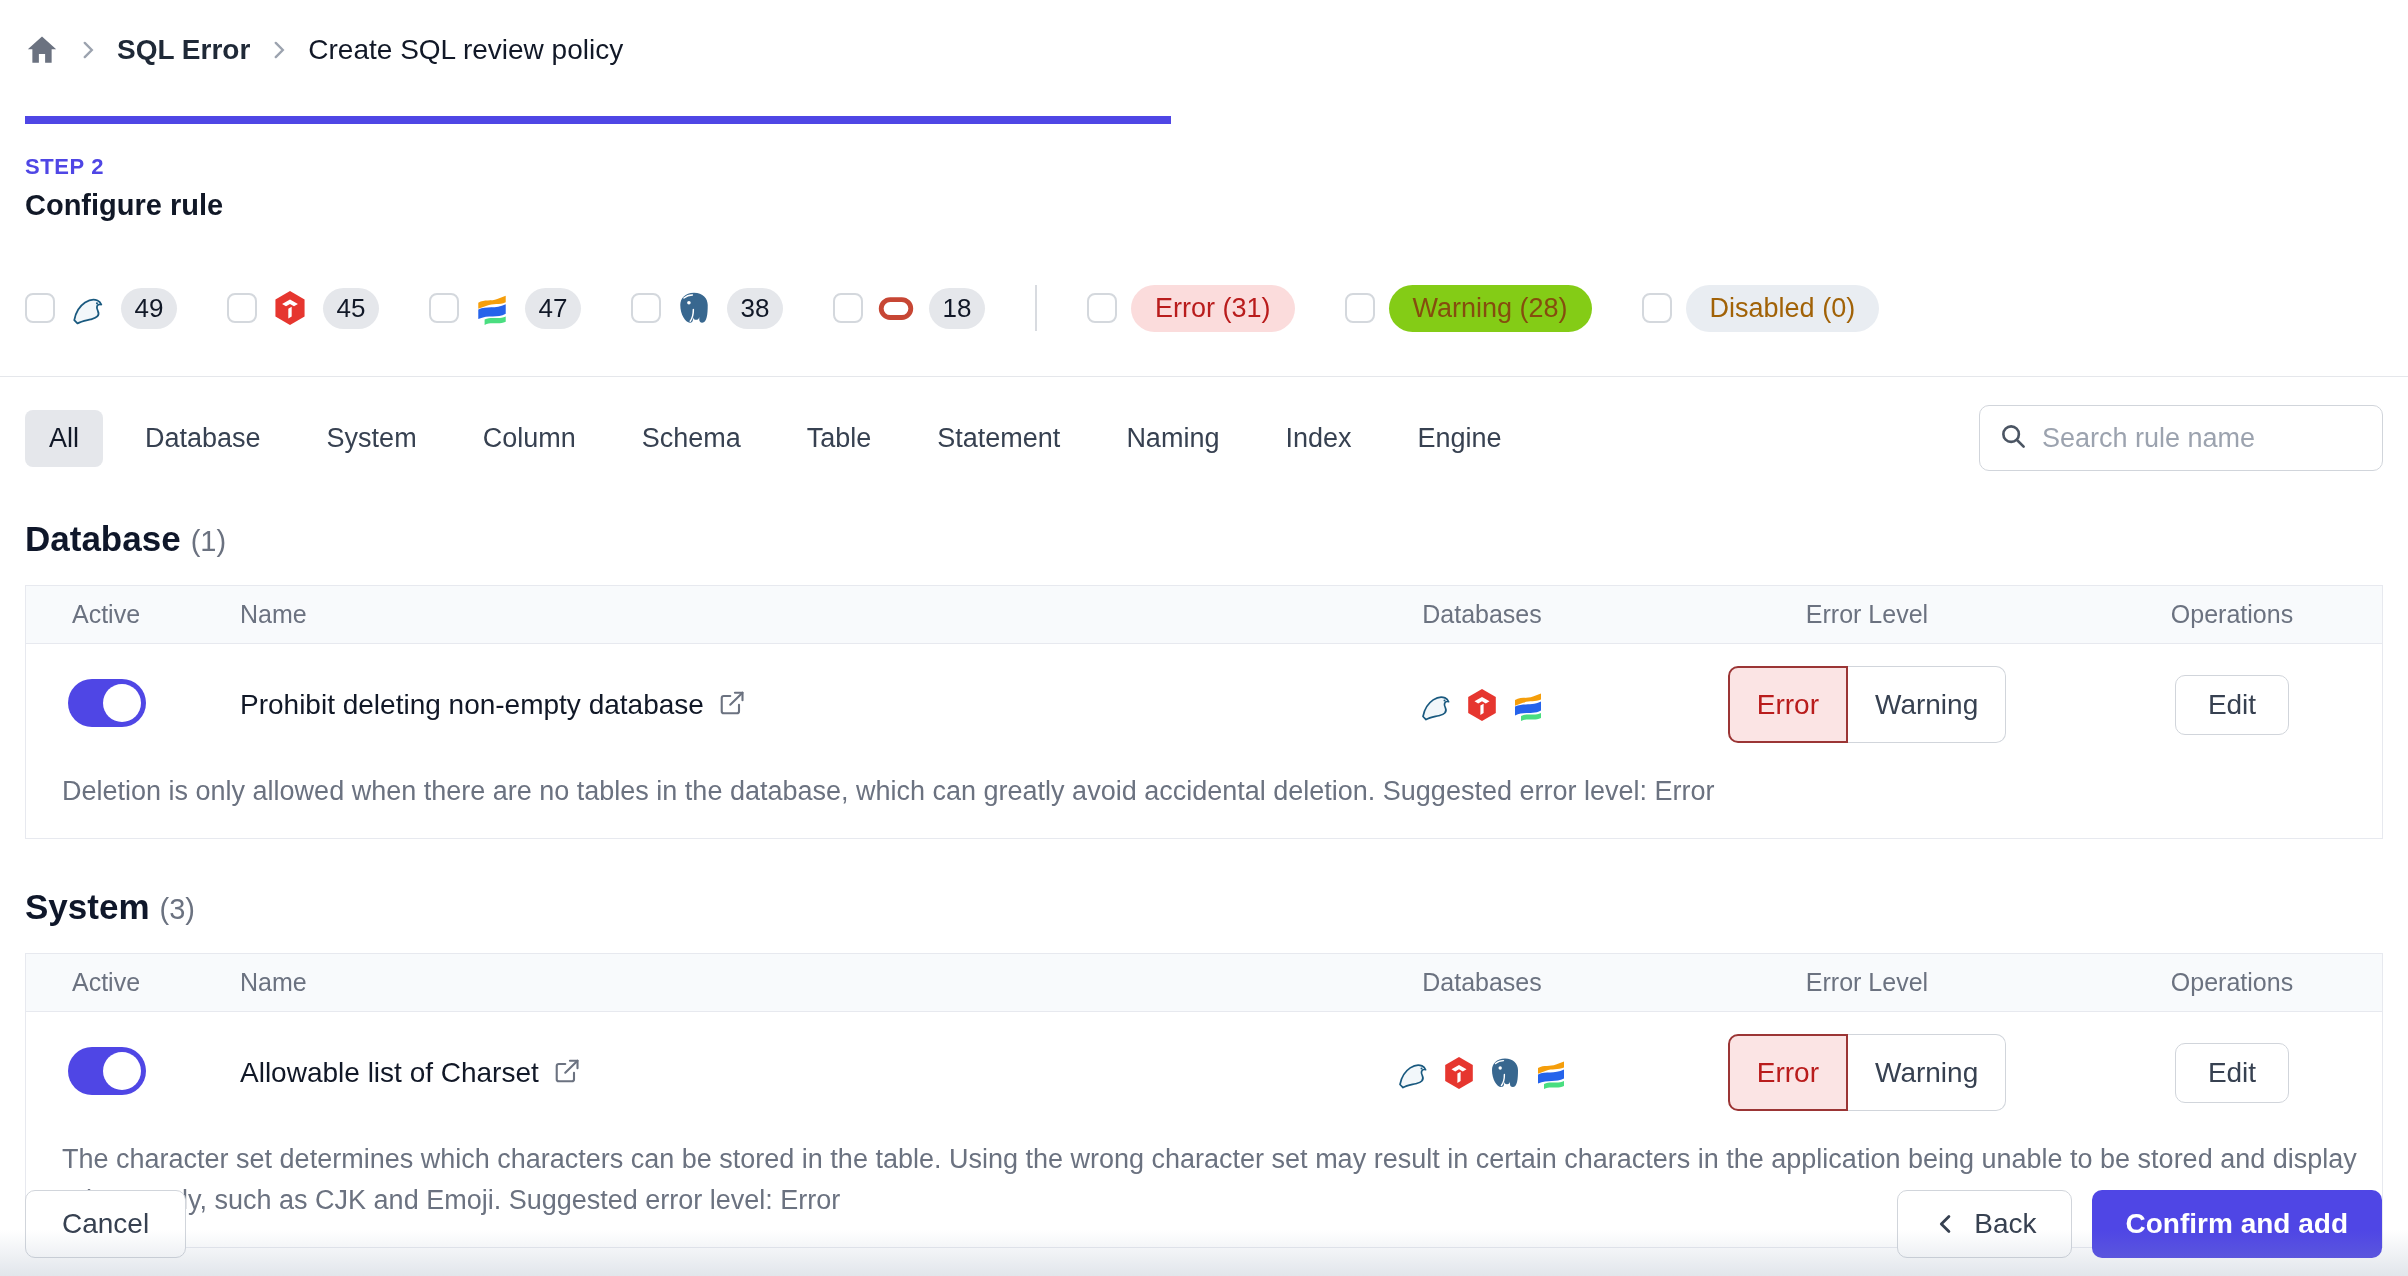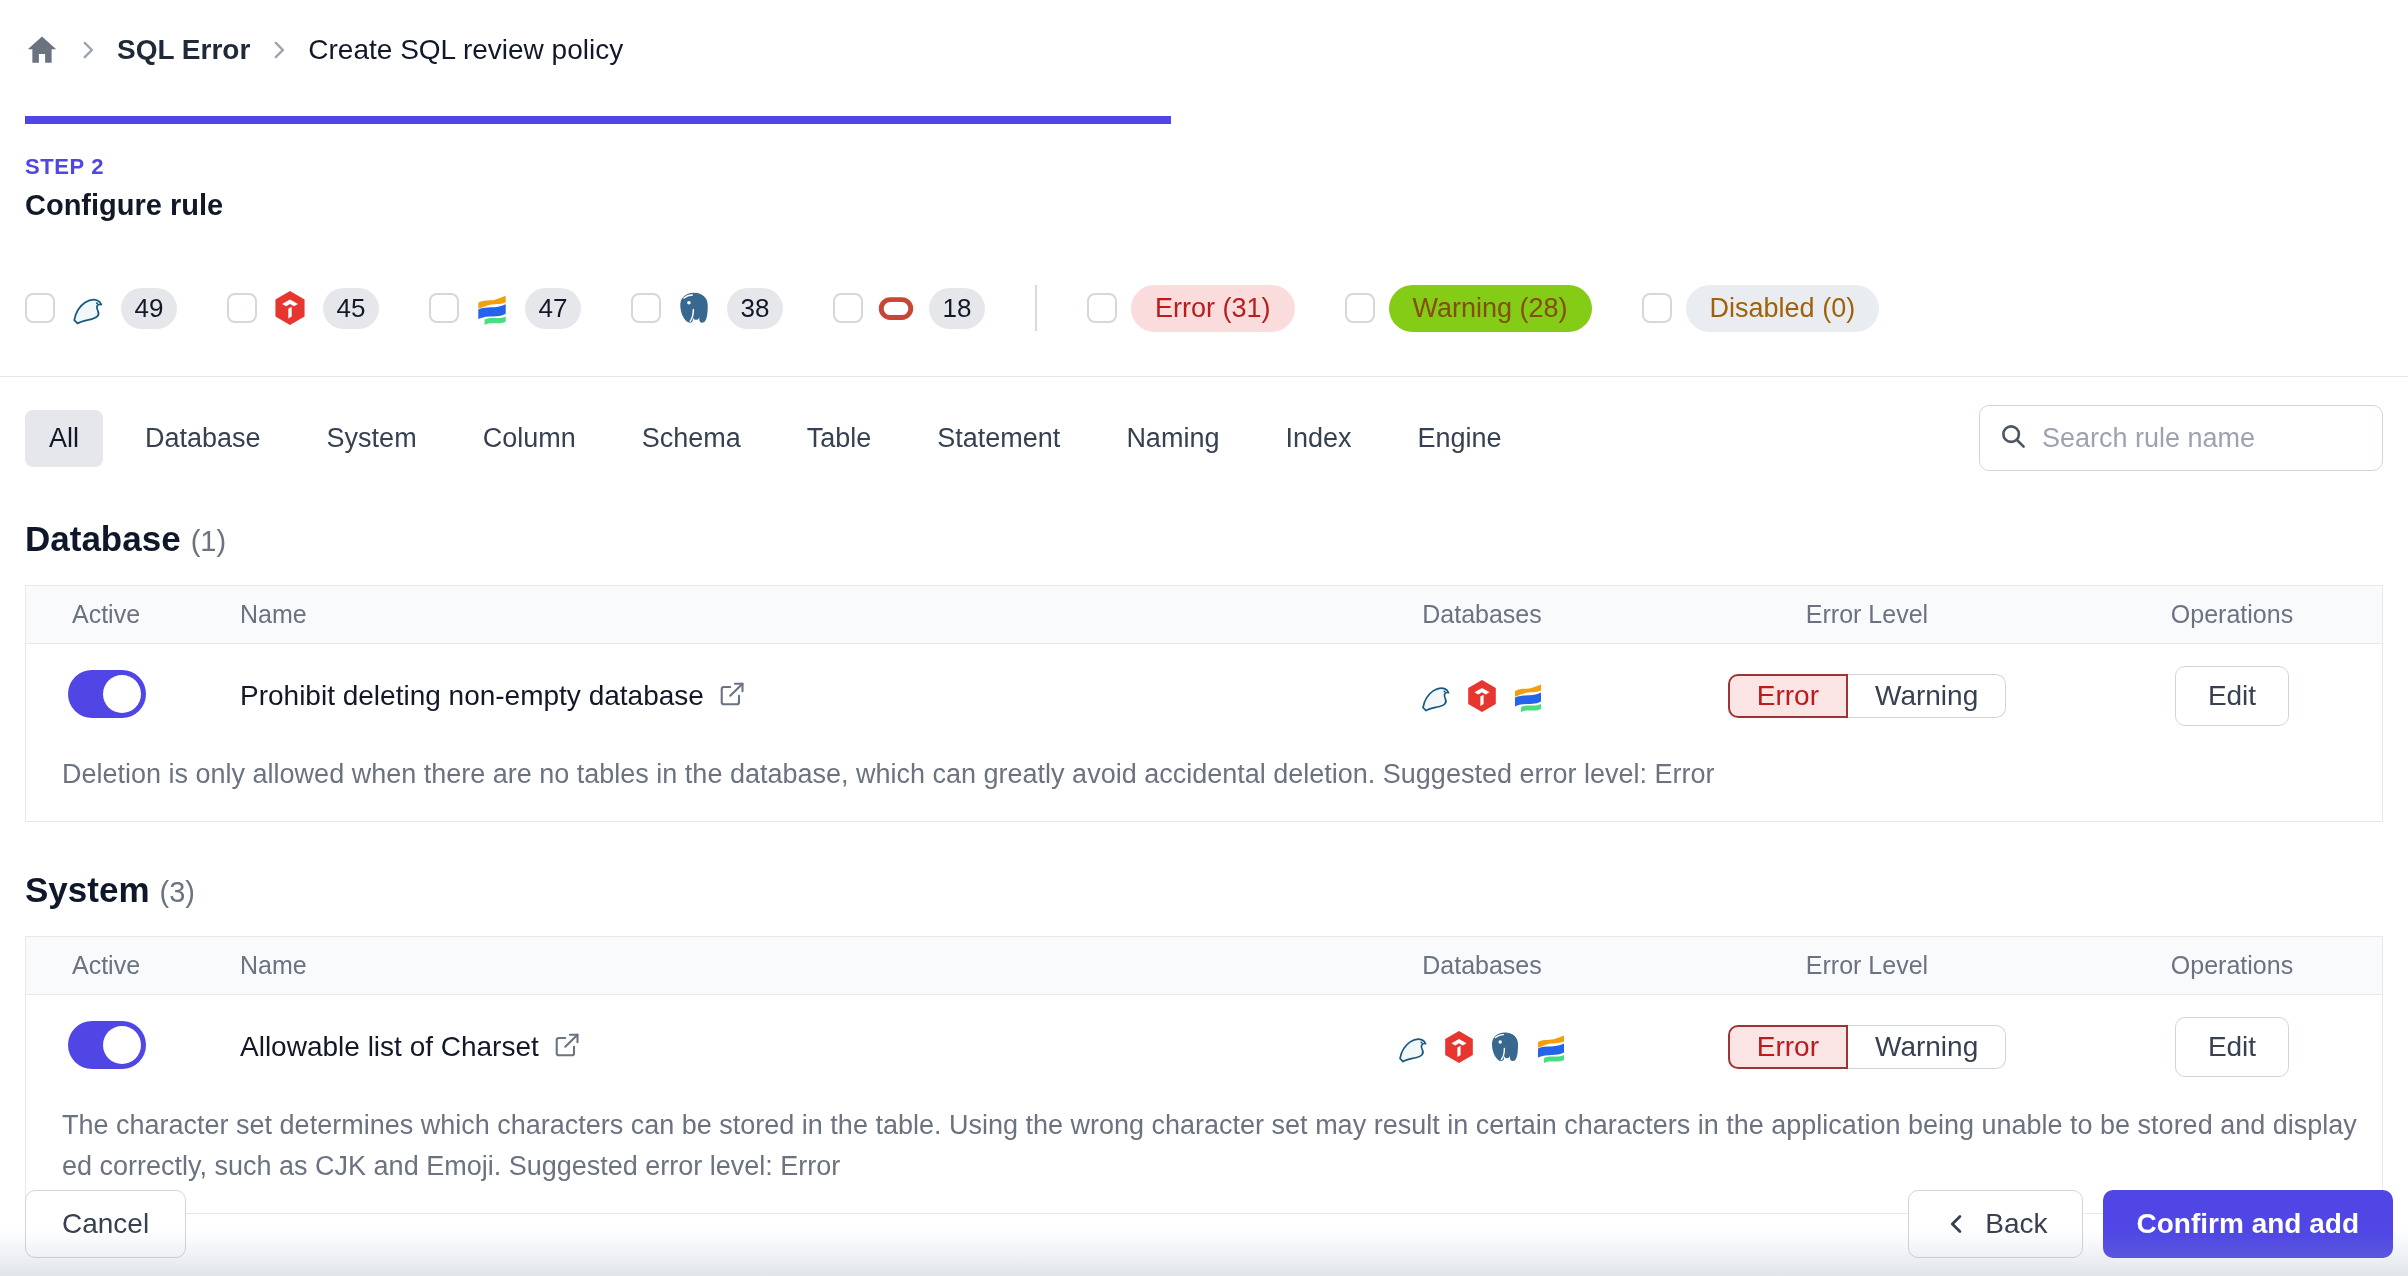--- a/index.html
+++ b/index.html
@@ -66,33 +66,33 @@
     position: relative; cursor: pointer; }
   .toggle::after { content: ""; position: absolute; top: 5px; right: 5px; width: 38px; height: 38px;
     border-radius: 50%; background: #fff; }
   .td-name { padding-left: 22px; display: flex; align-items: flex-start; gap: 14px; }
   .rule-name { font-size: 28px; font-weight: 500; color: #111827; cursor: pointer; }
   .ext-ic { width: 28px; height: 28px; display: inline-flex; cursor: pointer; }
   .td-db { display: flex; align-items: center; justify-content: center; gap: 10px; }
   .td-db .eng-ic { width: 36px; height: 36px; }
   .td-level { display: flex; justify-content: center; }
   .seg { display: inline-flex; }
-  .seg-btn { height: 44px; padding: 0 27px; font-size: 28px; background: #fff; border: 1px solid #d1d5db;
+  .seg-btn { height: 77px; padding: 0 27px; font-size: 28px; background: #fff; border: 1px solid #d1d5db;
     color: #374151; cursor: pointer; font-family: "Liberation Sans", sans-serif; }
   .seg-btn.sel { background: #fbe4e4; border: 2px solid #9b3535; color: #b91c1c; font-weight: 500;
     border-radius: 10px 0 0 10px; }
   .seg-btn.warn { border-left: none; border-radius: 0 10px 10px 0; }
   .td-ops { display: flex; justify-content: center; }
   .edit-btn { height: 60px; padding: 0 32px; font-size: 28px; border: 1px solid #d1d5db; background: #fff;
     border-radius: 10px; color: #374151; cursor: pointer; font-family: "Liberation Sans", sans-serif; }
   .trow-desc { padding: 14px 16px 26px 36px; font-size: 27px; line-height: 41px; color: #6b7280;
     word-break: break-all; }
 
   
-  .footer { position: absolute; left: 25px; right: 15px; bottom: 18px; display: flex; align-items: flex-start; }
+  .footer { position: absolute; left: 25px; right: 26px; bottom: 18px; display: flex; align-items: flex-start; }
   .btn { height: 68px; border-radius: 10px; font-size: 28px; cursor: pointer;
     font-family: "Liberation Sans", sans-serif; display: inline-flex; align-items: center; justify-content: center; }
   .btn-cancel { padding: 0 36px; background: #fff; border: 1px solid #d1d5db; color: #374151; }
   .btn-back { padding: 0 34px; background: #fff; border: 1px solid #d1d5db; color: #374151;
     margin-left: auto; gap: 14px; }
   .btn-confirm { padding: 0 34px; background: #4f46e5; border: none; color: #fff; font-weight: 600;
     margin-left: 20px; }
   .bottom-shade { position: absolute; left: 0; right: 0; bottom: 0; height: 46px; pointer-events: none;
     background: linear-gradient(to bottom, rgba(203,213,225,0) 0%, rgba(148,163,184,0.28) 100%); }
 </style>

